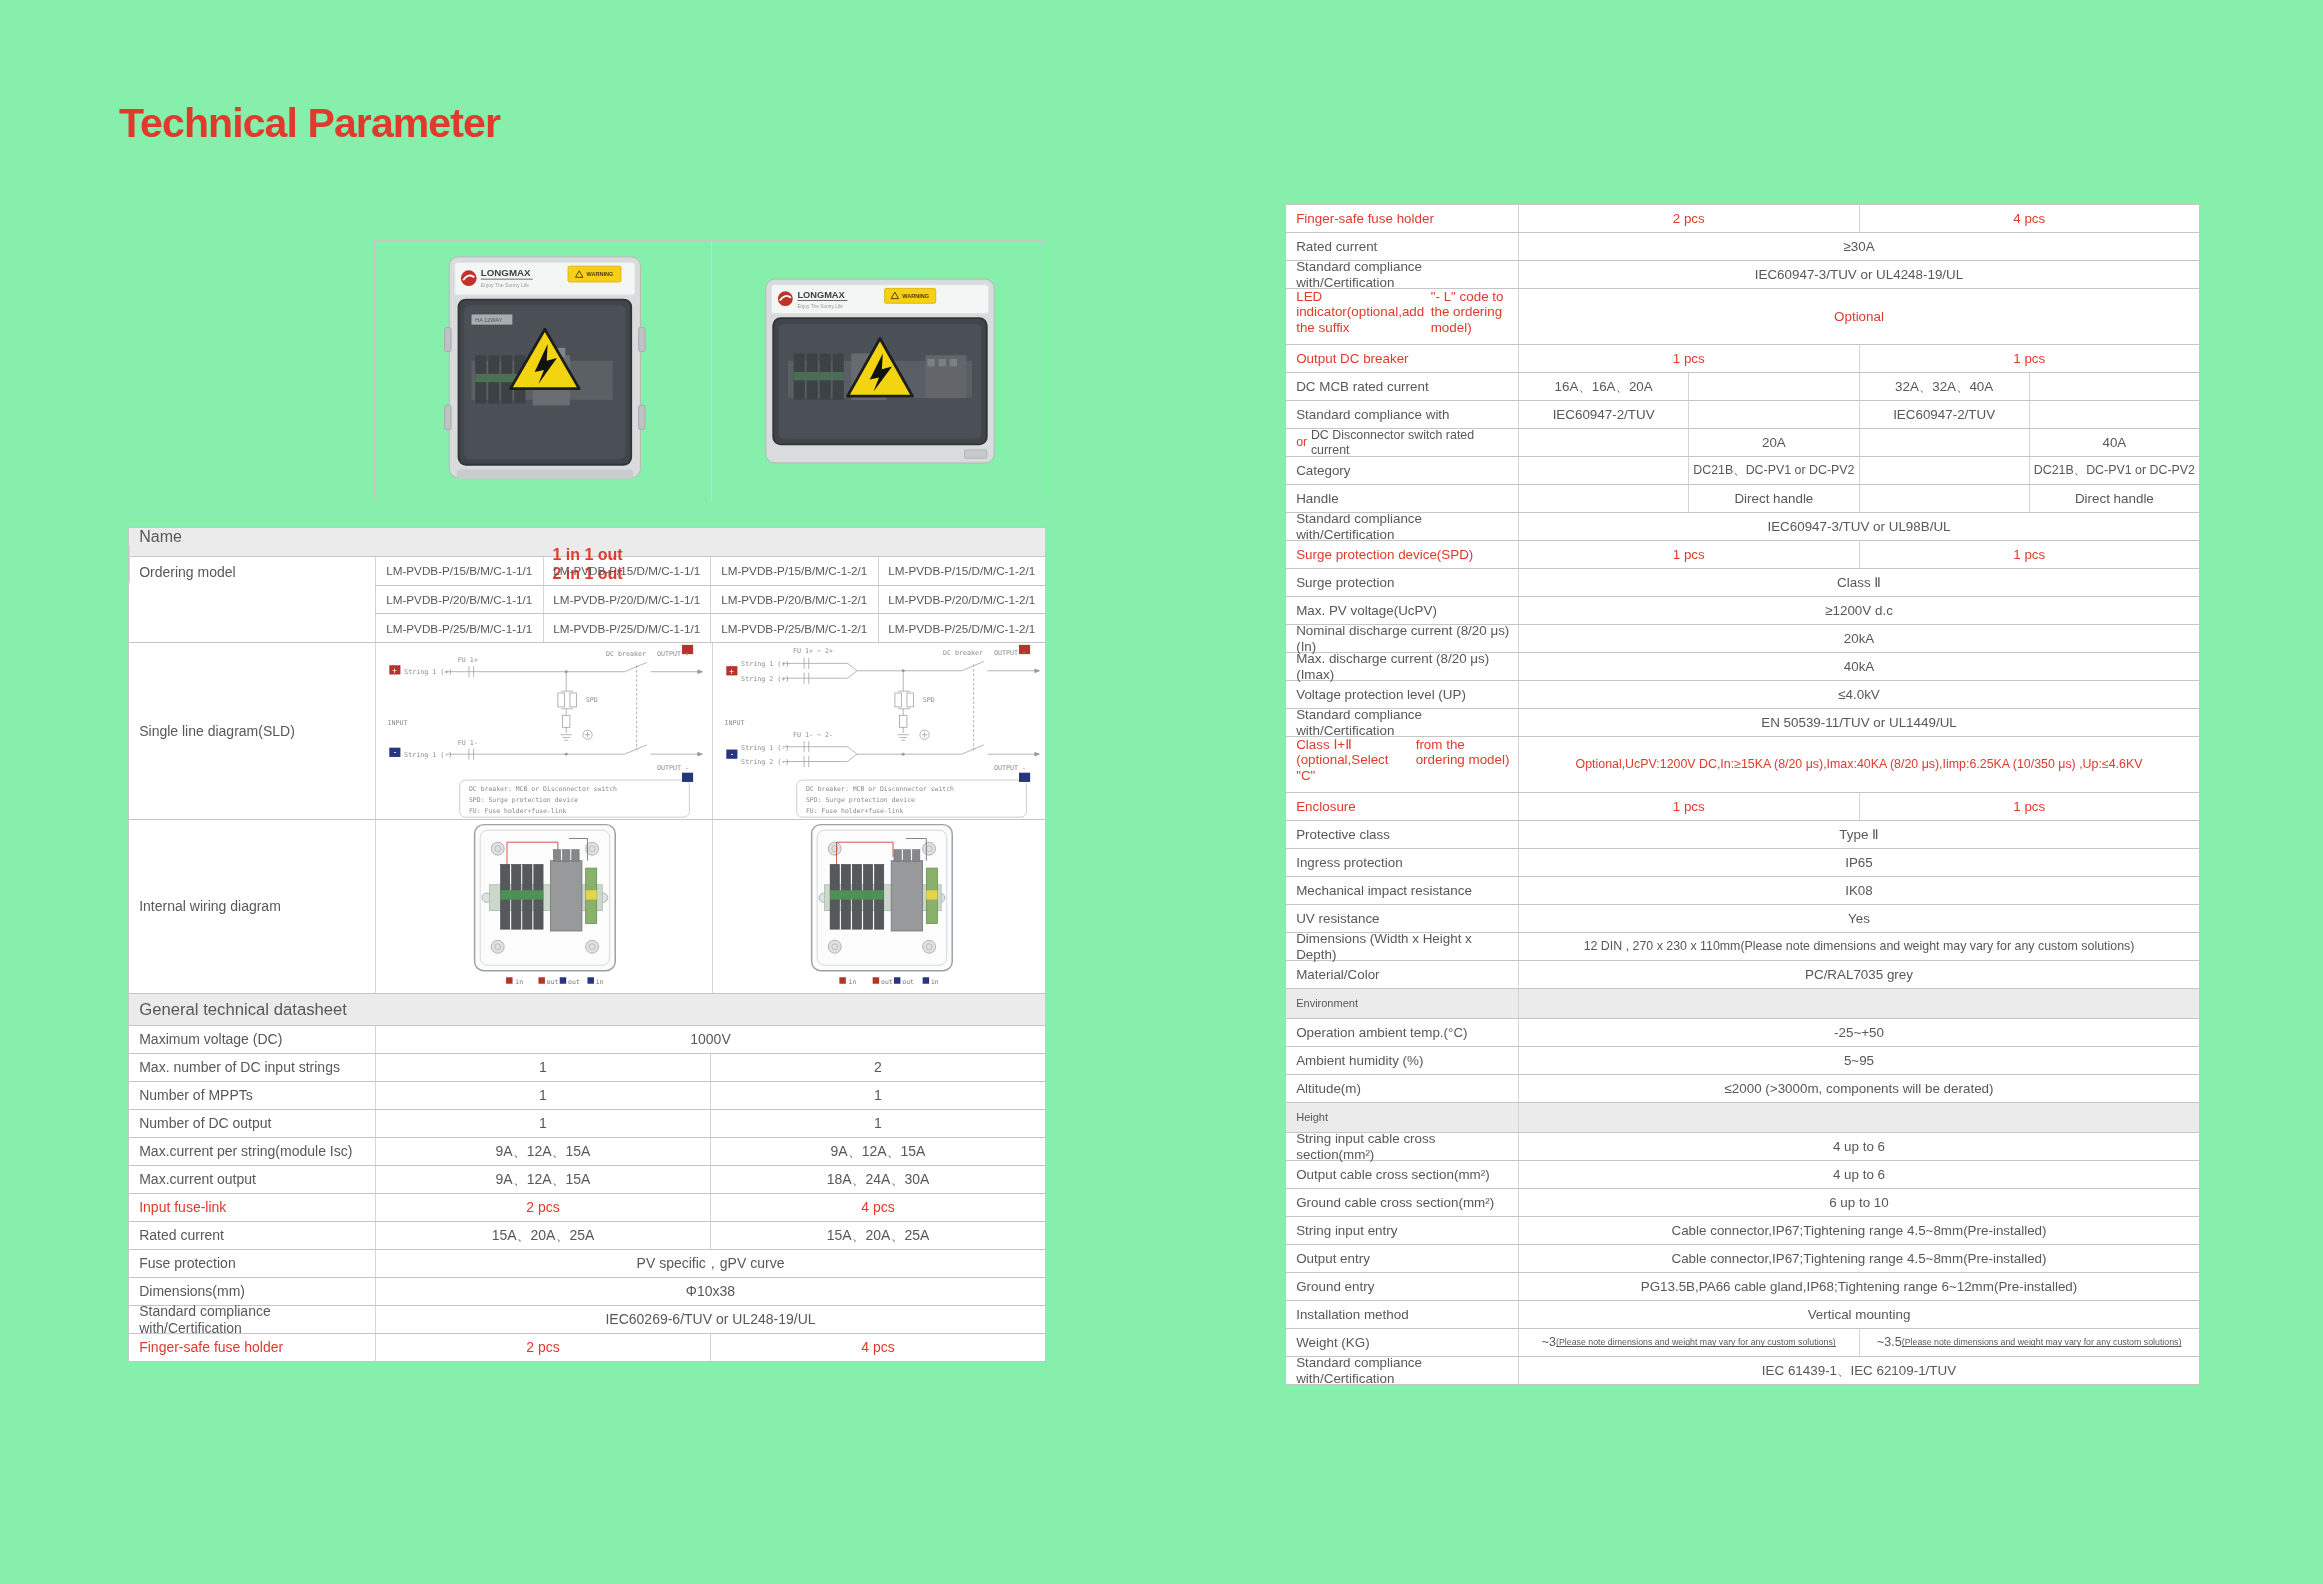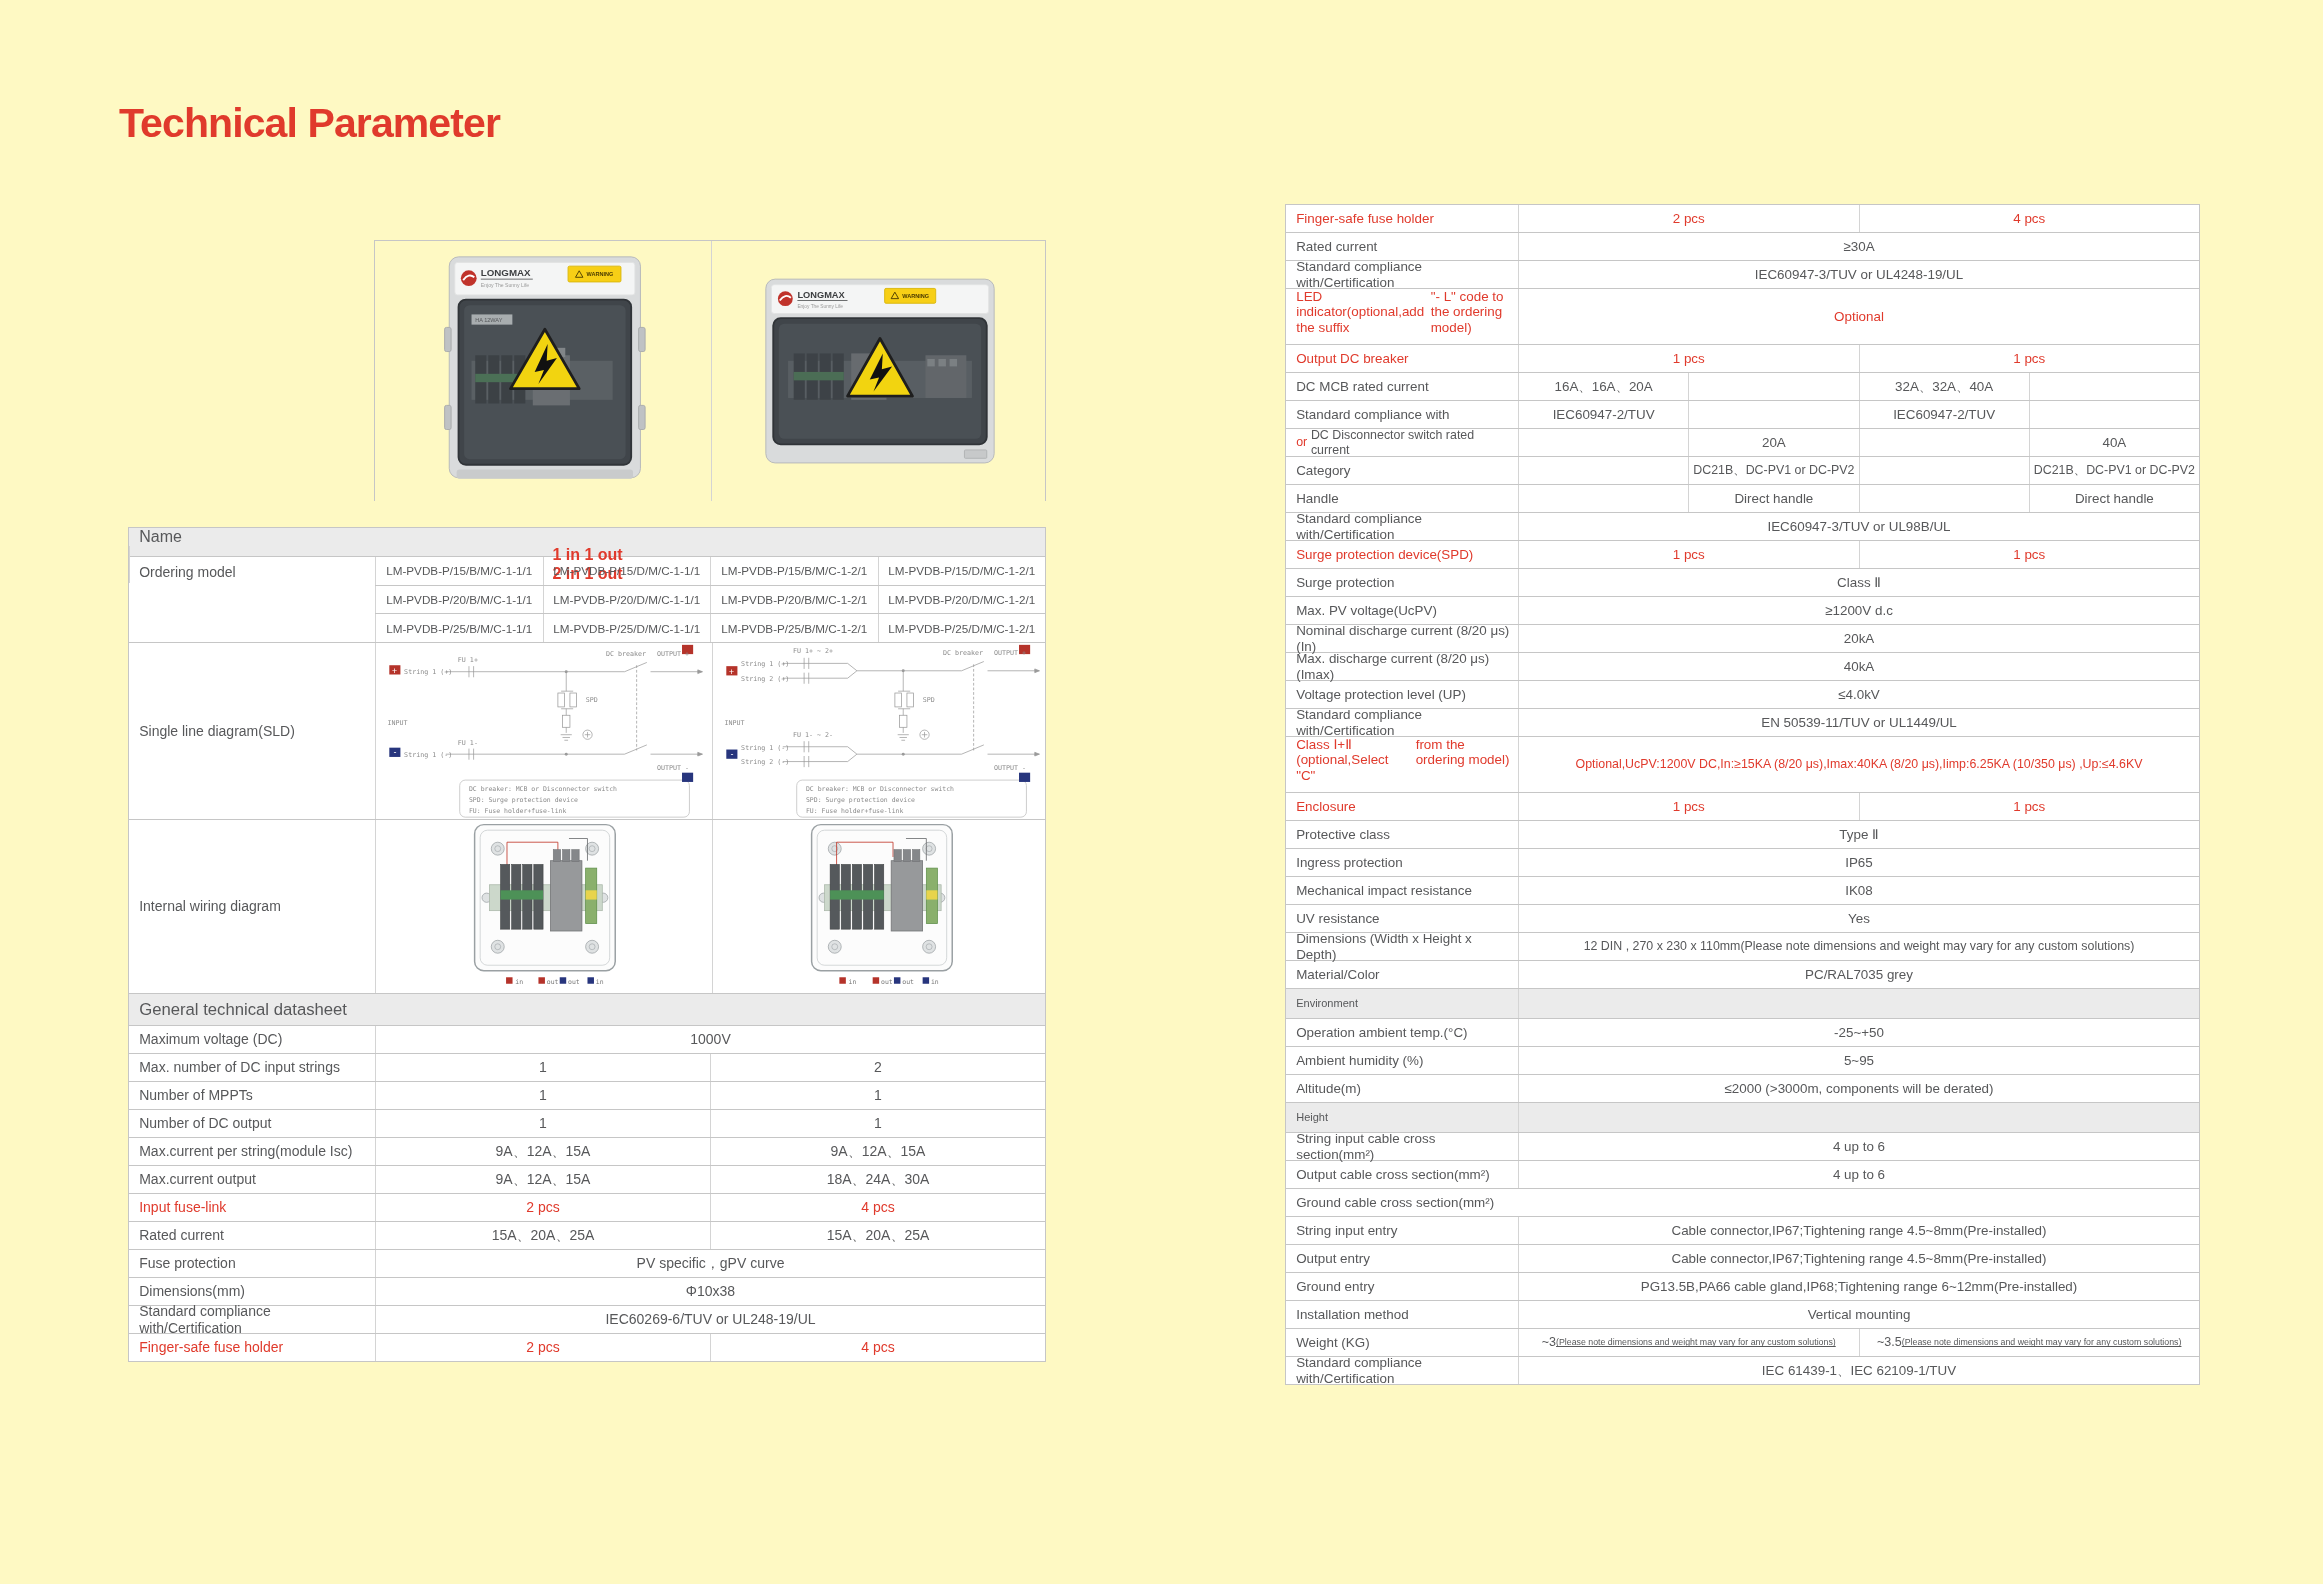--- a/index.html
+++ b/index.html
@@ -3,21 +3,21 @@
 <meta charset="utf-8">
 <style>
   :root{
     --red:#e03a2c;
     --txt:#57585a;
     --bh:#c6c6c6;
     --bv:#d4d4d4;
     --secbg:#ebebeb;
   }
   html,body{margin:0;padding:0;background:#fff;}
-  #page{position:relative;width:2324px;height:1584px;background:#fef9c3;
+  #page{position:relative;width:2324px;height:1584px;background:#86efac;
         font-family:"Liberation Sans",sans-serif;color:var(--txt);overflow:hidden;}
   #title{position:absolute;left:119px;top:100px;font-size:41px;font-weight:700;
          color:var(--red);letter-spacing:-0.9px;}
   
   .tblwrap{position:absolute;}
   .rows{border-top:0.9px solid var(--bh);margin-top:26px;}
   .row{display:flex;align-items:stretch;box-sizing:border-box;
        border-bottom:0.9px solid var(--bh);border-left:0.9px solid var(--bh);
        border-right:0.9px solid var(--bh);background:#fff;font-size:14px;}
   .cell{display:flex;align-items:center;justify-content:center;box-sizing:border-box;
@@ -650,20 +650,21 @@
       <div class="row h30">
         <div class="cell rl lab">String input cable cross section(mm²)</div>
         <div class="cell rh">4 up to 6</div>
       </div>
       <div class="row h30">
         <div class="cell rl lab">Output cable cross section(mm²)</div>
         <div class="cell rh">4 up to 6</div>
       </div>
       <div class="row h30">
         <div class="cell rl lab">Ground cable cross section(mm²)</div>
+        <div class="cell rh">6 up to 10</div>
       </div>
       <div class="row h30">
         <div class="cell rl lab">String input entry</div>
         <div class="cell rh">Cable connector,IP67;Tightening range 4.5~8mm(Pre-installed)</div>
       </div>
       <div class="row h30">
         <div class="cell rl lab">Output entry</div>
         <div class="cell rh">Cable connector,IP67;Tightening range 4.5~8mm(Pre-installed)</div>
       </div>
       <div class="row h30">

